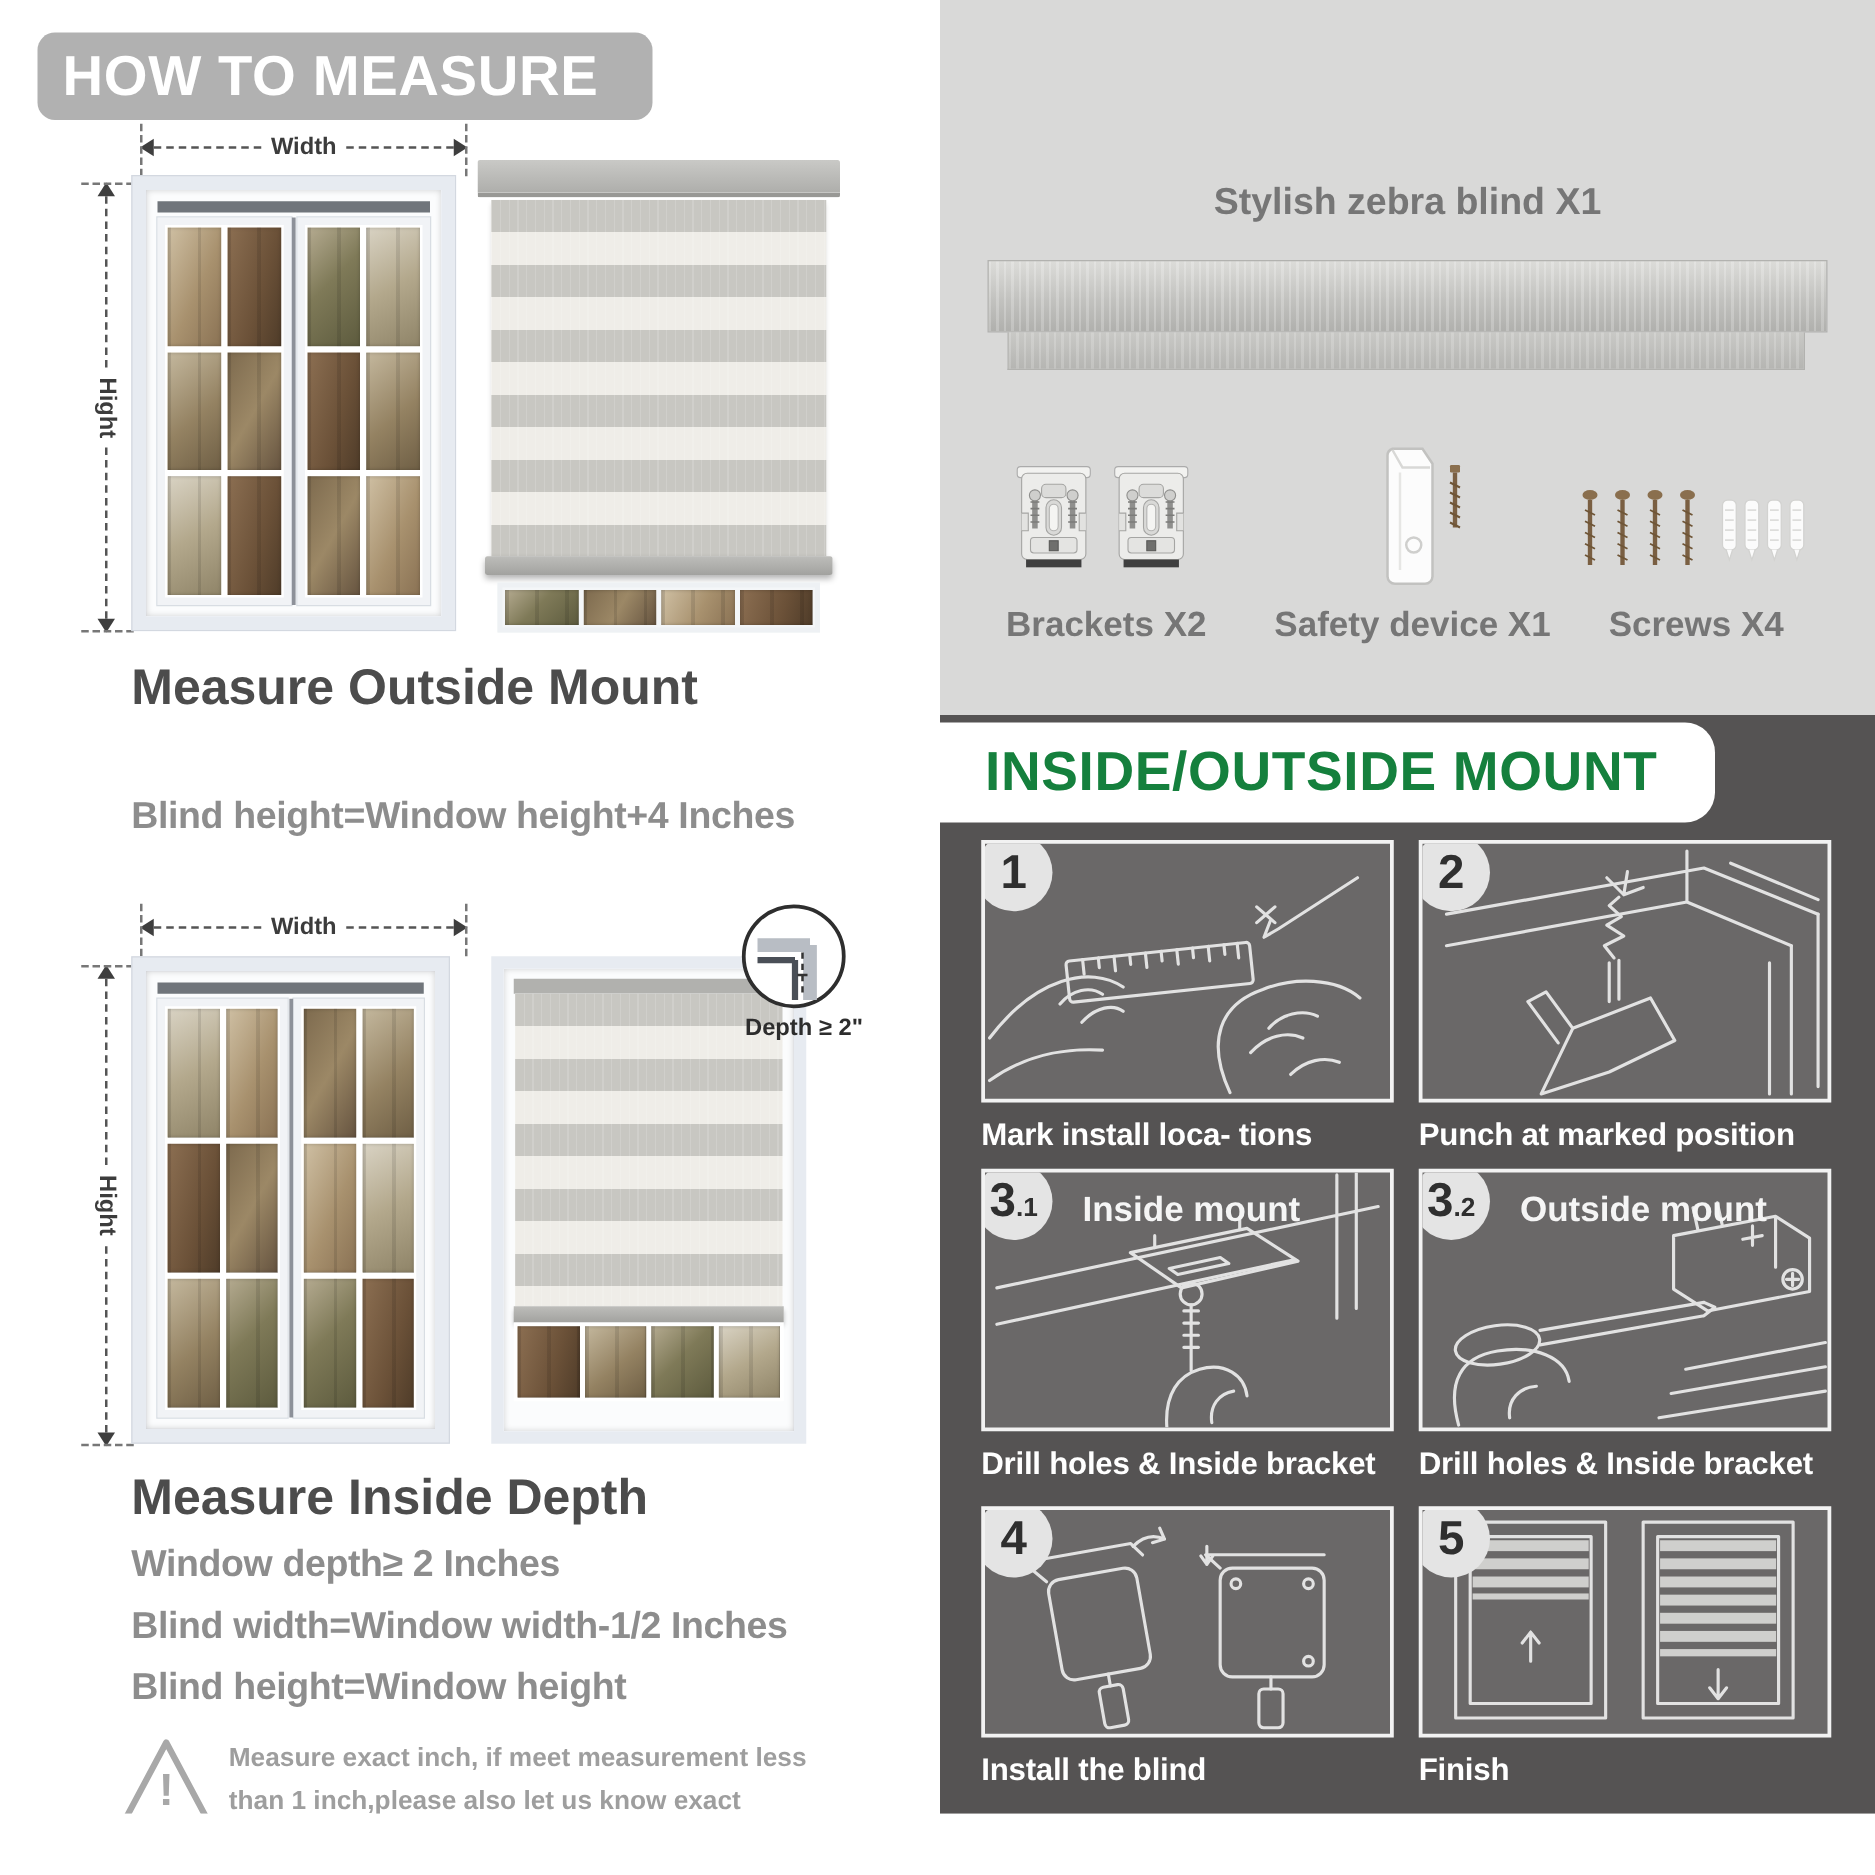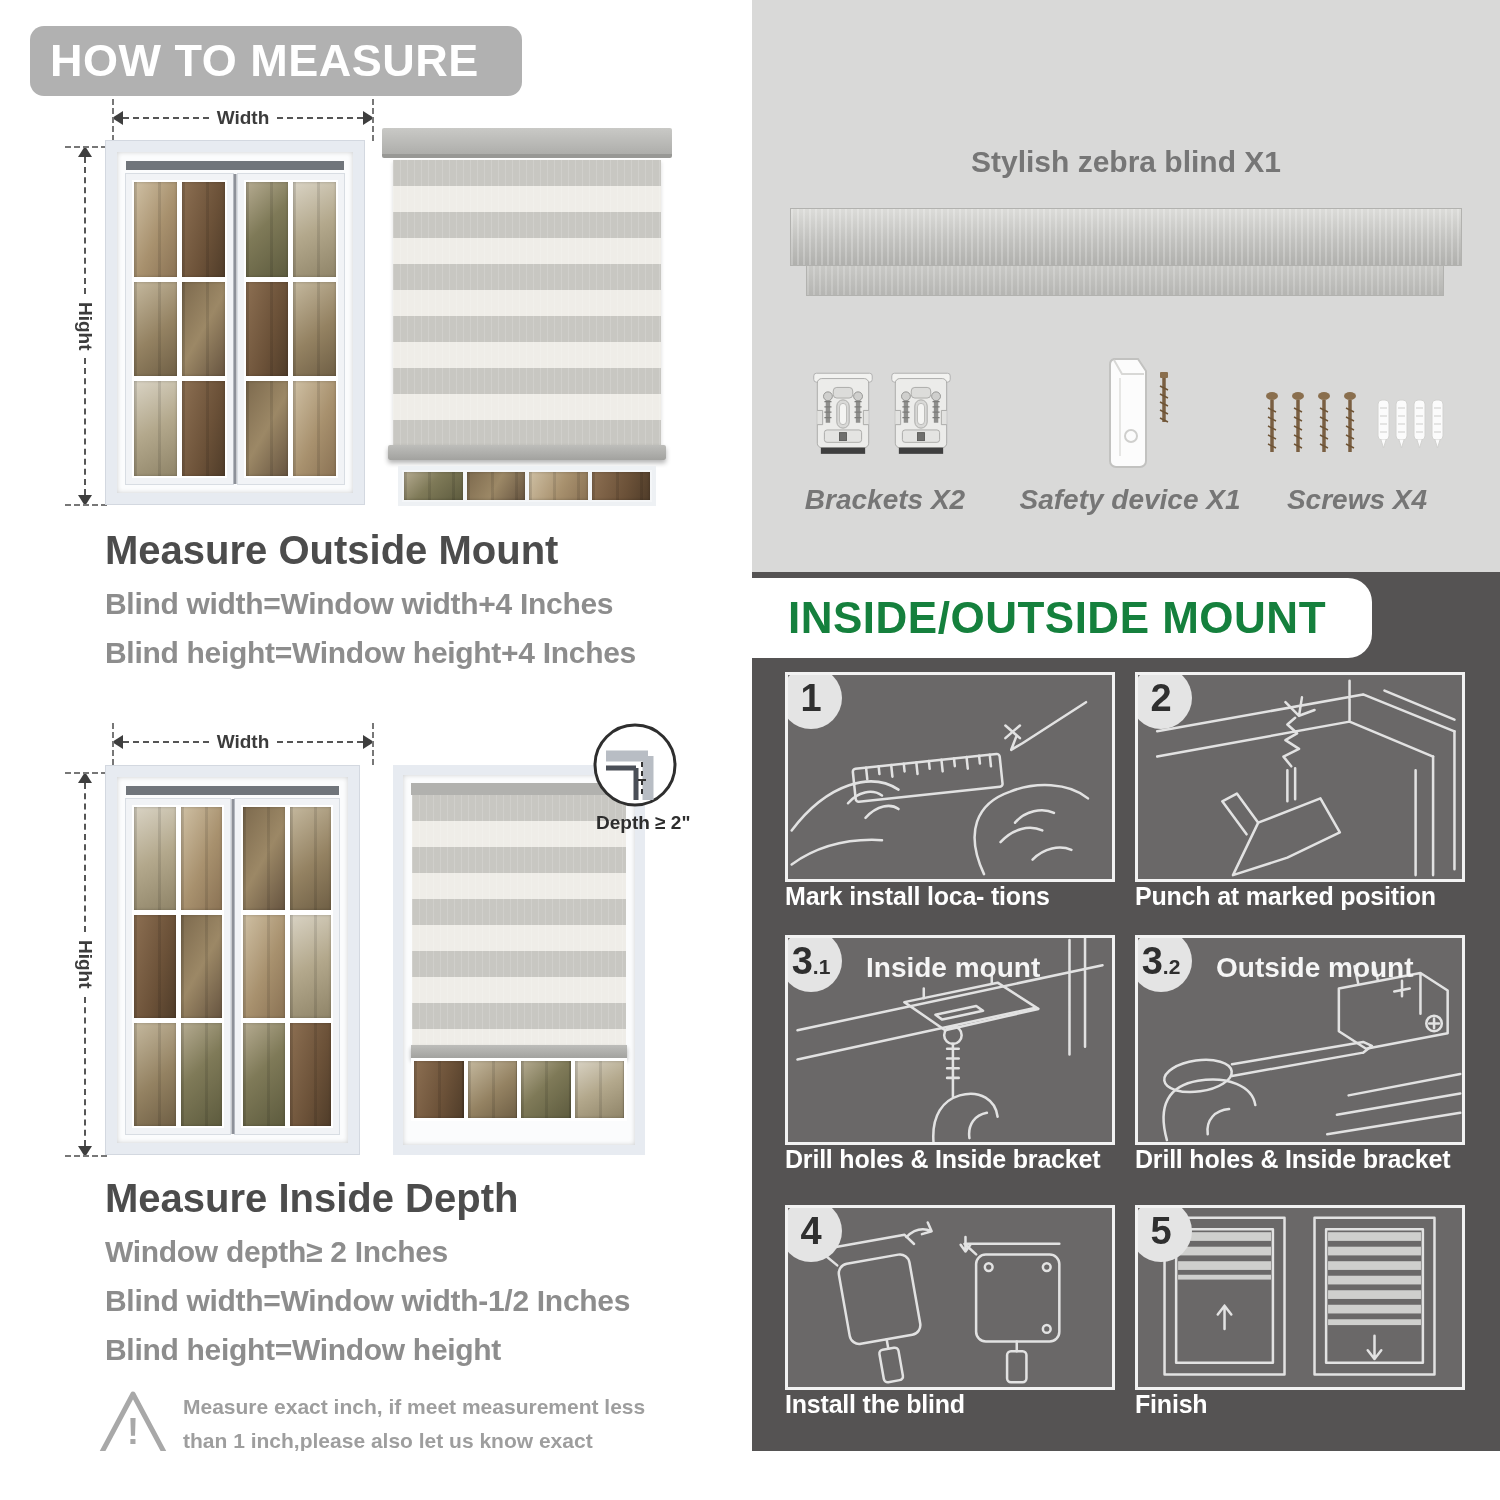--- a/index.html
+++ b/index.html
@@ -98,32 +98,32 @@
   .blind-bar{position:absolute;left:790px;top:208px;width:672px;}
   .bar-main{height:58px;border:1px solid #b2b2af;box-sizing:border-box;
      background:
        repeating-linear-gradient(90deg,rgba(255,255,255,.22) 0 2px,transparent 2px 6px),
        linear-gradient(180deg,#dcdcd9,#c2c2bf 55%,#b0b0ad);}
   .bar-lower{margin-left:16px;width:638px;height:30px;border:1px solid #b2b2af;border-top:none;box-sizing:border-box;
      background:
        repeating-linear-gradient(90deg,rgba(255,255,255,.18) 0 2px,transparent 2px 6px),
        linear-gradient(180deg,#c9c9c6,#b5b5b2);}
   .comp-svg{position:absolute;}
-  .comp-label{position:absolute;font-size:28px;font-weight:bold;color:#767676;text-align:center;white-space:nowrap;font-style:italic;}
+  .comp-label{position:absolute;font-size:28px;font-weight:bold;color:#767676;text-align:center;white-space:nowrap;}
 
   
   .step{position:absolute;width:330px;}
   .step-box{position:relative;height:210px;border:3px solid #f2f2f2;background:#6a6868;overflow:hidden;box-sizing:border-box;}
   .step-box svg{position:absolute;inset:0;width:100%;height:100%;}
   .short .step-box{height:185px;}
   .num{position:absolute;top:-8px;left:-8px;width:62px;height:62px;border-radius:50%;background:#e4e4e4;
        display:flex;align-items:center;justify-content:center;font-weight:bold;color:#2f2f2f;z-index:2;}
   .n-big{font-size:38px;} .n-sub{font-size:21px;margin-top:12px;}
   .inner-label{position:absolute;left:78px;top:14px;font-size:28px;font-weight:bold;color:#f5f5f5;z-index:2;}
-  .step-caption{font-size:25px;font-weight:bold;color:#ffffff;letter-spacing:-.2px;}
+  .step-caption{margin-top:12px;font-size:25px;font-weight:bold;color:#ffffff;letter-spacing:-.2px;}
 
   .lineart{stroke:#e2e2e2;stroke-width:2.6;fill:none;stroke-linecap:round;stroke-linejoin:round;}
 </style>
 </head>
 <body>
 
 <div class="page">
 
   <div class="badge badge-measure">HOW TO MEASURE</div>
 
@@ -177,21 +177,20 @@
     <div class="b1-rail"></div>
     <div class="b1-window">
       <div class="pane p2"></div>
       <div class="pane p5"></div>
       <div class="pane p1"></div>
       <div class="pane p3"></div>
     </div>
   </div>
 
   <div class="h-title" style="left:105px;top:528px;">Measure Outside Mount</div>
-  <div class="f-line" style="left:105px;top:587px;">Blind width=Window width+4 Inches</div>
   <div class="f-line" style="left:105px;top:636px;">Blind height=Window height+4 Inches</div>
 
   <div class="dim-h" style="left:112px;top:731px;width:262px;">
     <span class="gv left"></span>
     <span class="ah l"></span>
     <span class="dash"></span>
     <span class="dim-lab">Width</span>
     <span class="dash"></span>
     <span class="ah r"></span>
     <span class="gv right"></span>

